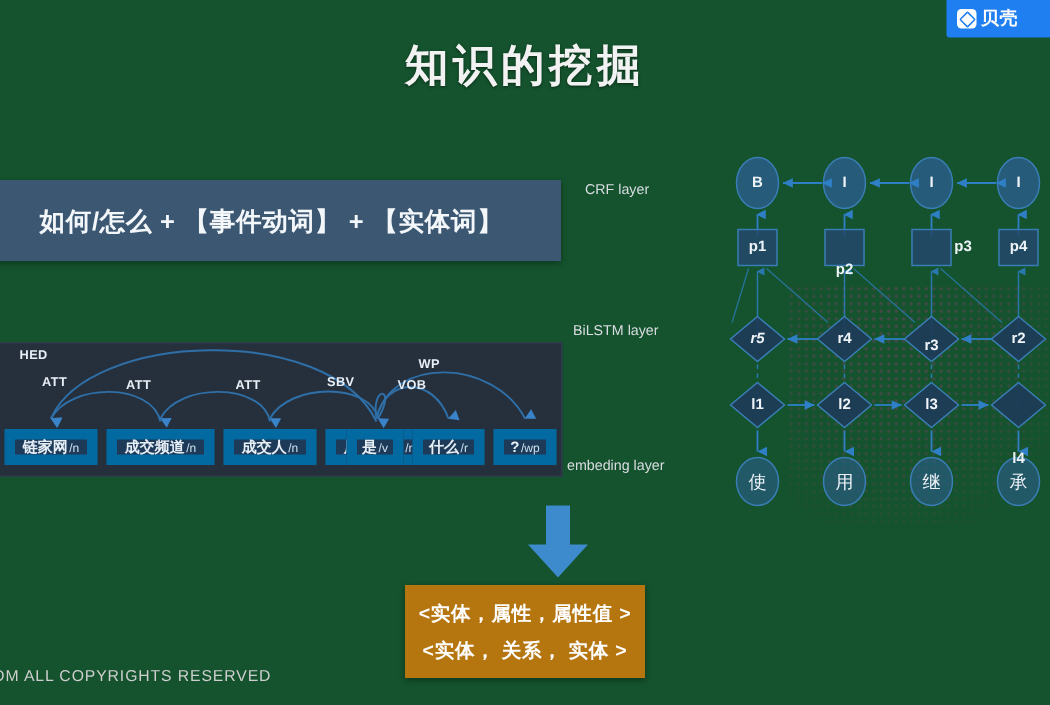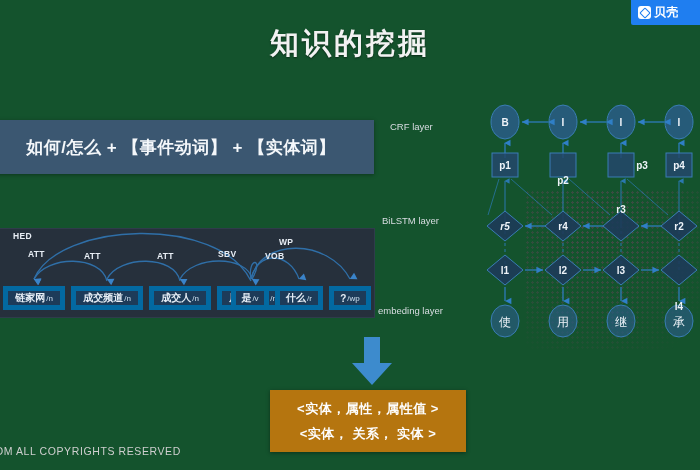--- a/index.html
+++ b/index.html
@@ -62,21 +62,21 @@
     background:#26303c;
     border:1px solid #2f3c4b;
     overflow:hidden;
   }
   .dep-svg{position:absolute;left:0;top:0;width:385px;height:88px;}
   .dep-tokens{
     position:absolute;left:0;top:57px;width:385px;height:26px;
   }
   .tok{
     position:absolute;top:0;height:24px;
-    background:#1d3b59;border:5px solid #0369a1;
+    background:#1d3b59;border:7px solid #0369a1;
     display:flex;align-items:center;justify-content:center;
     color:#e6eef6;font-size:10px;font-weight:bold;white-space:nowrap;
     box-sizing:border-box;
   }
   .tok .pos{font-size:8px;font-weight:normal;margin-left:1px;color:#cfe0ef;}
   .dep-label{
     position:absolute;color:#e8eef5;font-size:8.5px;font-weight:bold;
     letter-spacing:.3px;white-space:nowrap;
   }
 
@@ -99,21 +99,21 @@
     position:absolute;color:#eef3f8;font-size:10px;font-weight:bold;
     white-space:nowrap;transform:translate(-50%,-50%);pointer-events:none;
   }
   .nn-node-text.cjk{font-size:12px;font-weight:normal;}
 
   
   .down-arrow{position:absolute;left:346px;top:335px;width:52px;height:52px;}
 
   
   .result-box{
-    position:absolute;left:270px;top:390px;width:196px;height:62px;
+    position:absolute;left:270px;top:390px;width:160px;height:62px;
     background:#b5750f;
     display:flex;flex-direction:column;align-items:center;justify-content:center;
     gap:7px;
     box-shadow:0 1px 4px rgba(0,0,0,.4);
   }
   .result-box .rline{
     color:#fdfdfd;font-size:13px;font-weight:bold;white-space:nowrap;
     letter-spacing:.5px;
   }
 
@@ -321,21 +321,21 @@
     <div class="nn-node-text" style="left:251px;top:27px;">I</div>
     <div class="nn-node-text" style="left:309px;top:27px;">I</div>
 
     <div class="nn-node-text" style="left:135px;top:70px;">p1</div>
     <div class="nn-node-text" style="left:193px;top:66px;margin-top:19px;">p2</div>
     <div class="nn-node-text" style="left:251px;top:70px;padding-left:42px;">p3</div>
     <div class="nn-node-text" style="left:309px;top:70px;">p4</div>
 
     <div class="nn-node-text" style="left:135px;top:131px;font-style:italic;">r5</div>
     <div class="nn-node-text" style="left:193px;top:131px;">r4</div>
-    <div class="nn-node-text" style="left:251px;top:114px;">r3</div>
+    <div class="nn-node-text" style="left:251px;top:136px;">r3</div>
     <div class="nn-node-text" style="left:309px;top:131px;">r2</div>
 
     <div class="nn-node-text" style="left:135px;top:175px;">l1</div>
     <div class="nn-node-text" style="left:193px;top:175px;">l2</div>
     <div class="nn-node-text" style="left:251px;top:175px;">l3</div>
     <div class="nn-node-text" style="left:309px;top:187px;margin-top:24px;">l4</div>
 
     <div class="nn-node-text cjk" style="left:135px;top:227px;">使</div>
     <div class="nn-node-text cjk" style="left:193px;top:227px;">用</div>
     <div class="nn-node-text cjk" style="left:251px;top:227px;">继</div>

